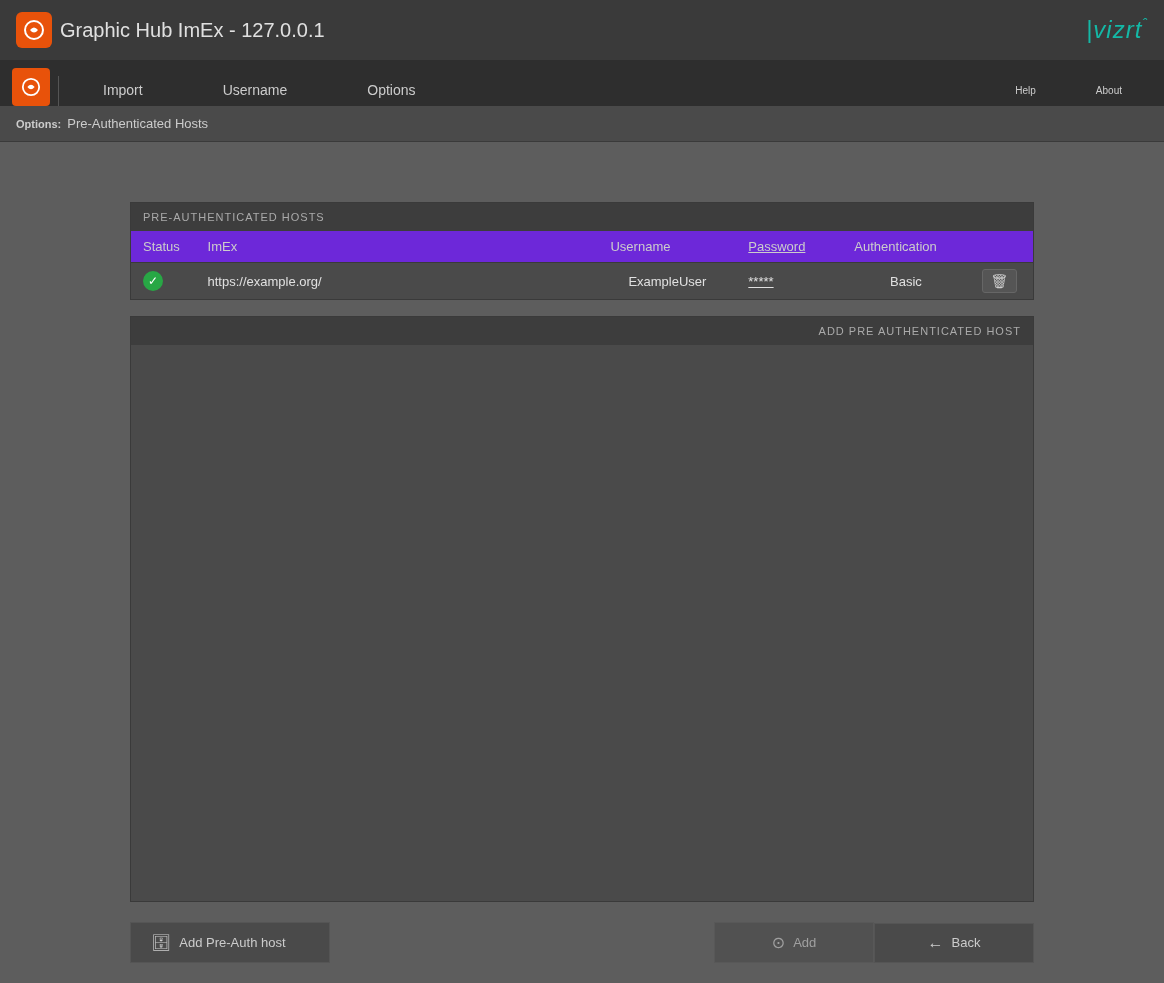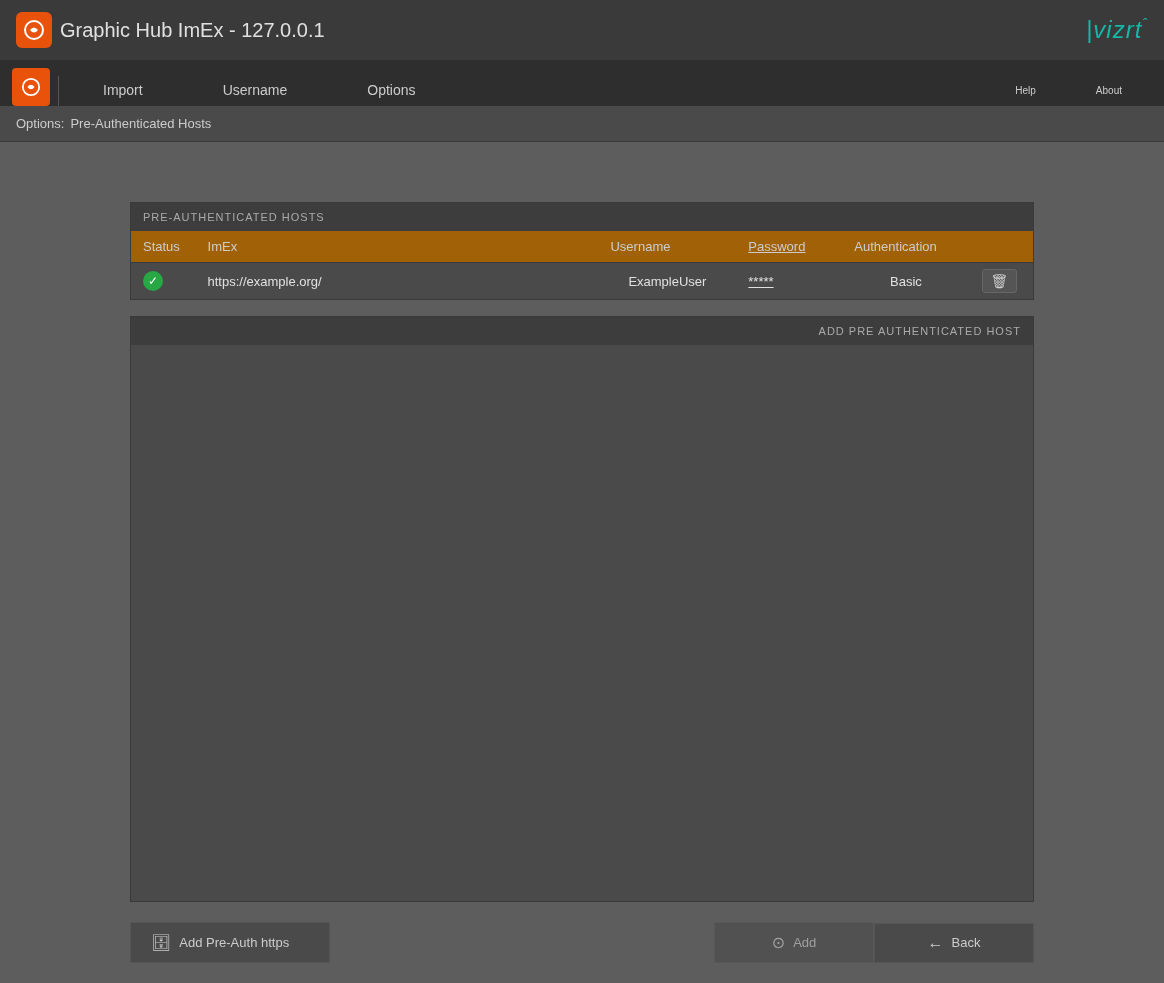--- a/index.html
+++ b/index.html
@@ -102,22 +102,22 @@
       background: #4a4a4a;
       height: 36px;
       display: flex;
       align-items: center;
       padding: 0 16px;
       gap: 6px;
       border-bottom: 1px solid #3a3a3a;
     }
     .breadcrumb-label {
       color: #cccccc;
-      font-weight: normal;
-      font-size: 13px;
+      font-weight: bold;
+      font-size: 11px;
     }
     .breadcrumb-value {
       color: #cccccc;
       font-size: 13px;
     }
 
     
     .main-content {
       background: #5d5d5d;
       padding: 60px 130px 20px 130px;
@@ -140,21 +140,21 @@
       letter-spacing: 1px;
       text-transform: uppercase;
     }
 
     
     .hosts-table {
       width: 100%;
       border-collapse: collapse;
     }
     .hosts-table th {
-      background: #a16207;
+      background: #6d28d9;
       padding: 8px 12px;
       text-align: left;
       color: #cccccc;
       font-weight: normal;
       font-size: 13px;
       border-bottom: 1px solid #3a3a3a;
     }
     .hosts-table td {
       padding: 6px 12px;
       border-bottom: 1px solid #3a3a3a;
@@ -324,21 +324,21 @@
   </div>
 
   <div class="section-box add-section">
     <div class="section-header">ADD PRE AUTHENTICATED HOST</div>
     <div class="add-content-area"></div>
   </div>
 
   <div class="buttons-row">
     <button class="btn btn-add-preauth">
       <span class="btn-icon">🗄</span>
-      <span>Add Pre-Auth https</span>
+      <span>Add Pre-Auth host</span>
     </button>
     <div class="btn-spacer"></div>
     <button class="btn btn-add">
       <span class="btn-icon">⊙</span>
       <span>Add</span>
     </button>
     <button class="btn btn-back">
       <span class="btn-icon">←</span>
       <span>Back</span>
     </button>

